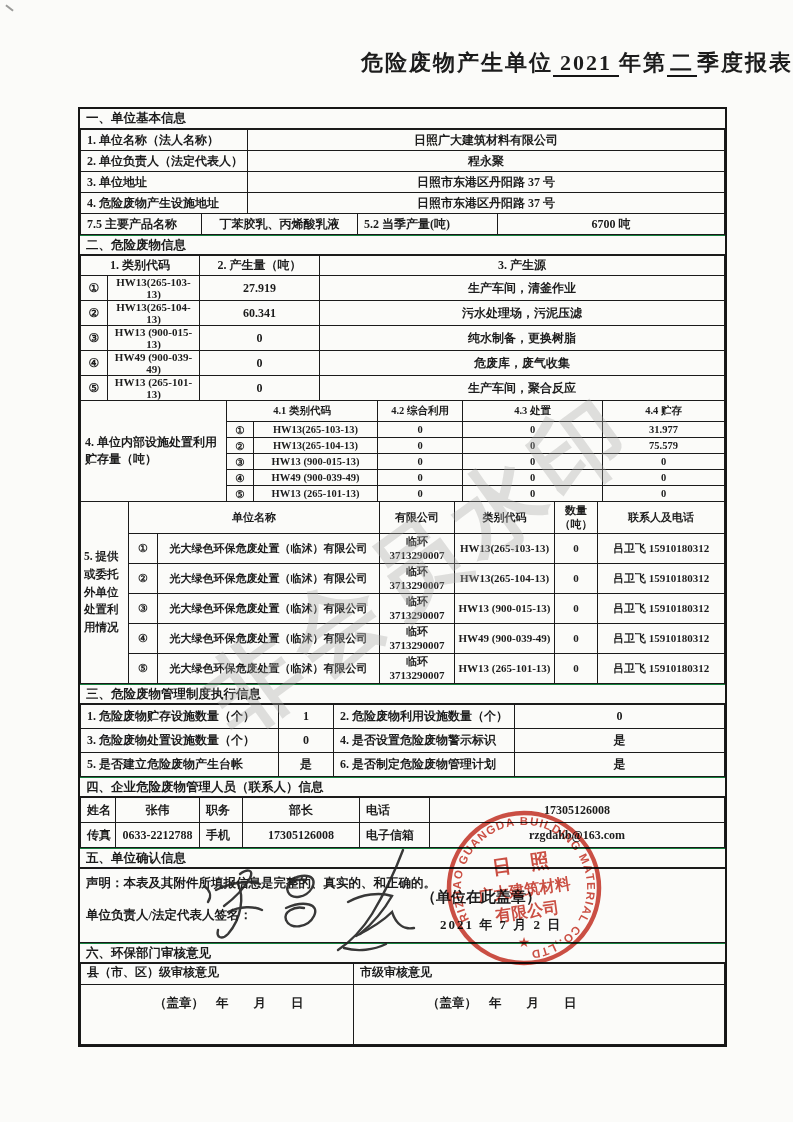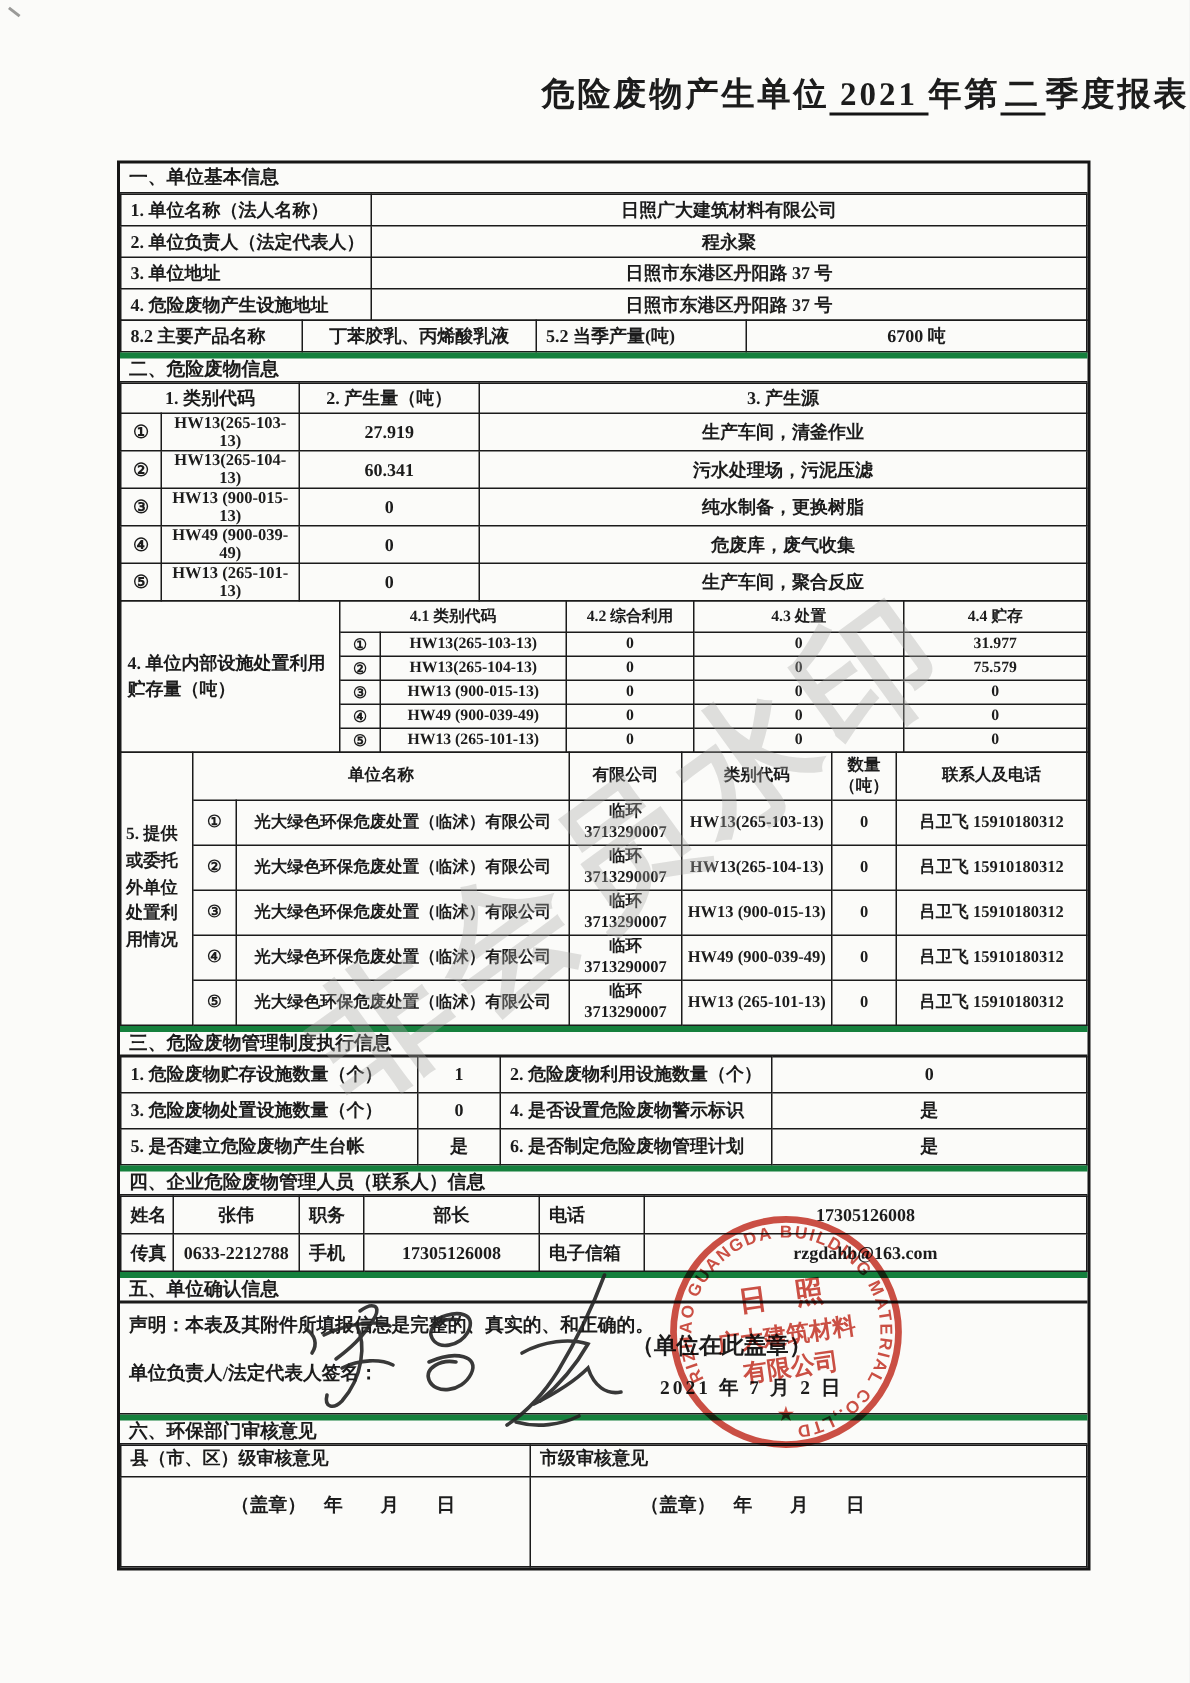--- a/index.html
+++ b/index.html
@@ -10,21 +10,21 @@
   
   .title{position:absolute;left:0;top:48px;width:100%;text-align:right;font-size:22px;font-weight:700;letter-spacing:2px;margin:0;}
   .title .u{border-bottom:2px solid #151515;padding:0 7px;}
   .title .u2{padding:0 3px;}
 
   
   .watermark{position:absolute;left:420px;top:565px;transform:translate(-50%,-50%) rotate(-36deg);font-size:92px;font-weight:700;letter-spacing:8px;color:#a8a8a6;opacity:.34;white-space:nowrap;z-index:4;pointer-events:none;}
 
   
   .form{position:absolute;left:78px;top:107px;width:649px;border:2px solid #161616;box-sizing:border-box;z-index:2;background:transparent;}
-  .sec{height:20px;display:flex;align-items:center;padding-left:6px;font-size:12.5px;font-weight:700;border-top:4px solid #15803d;border-bottom:1px solid #1b1b1b;box-sizing:border-box;}
+  .sec{height:20px;display:flex;align-items:center;padding-left:6px;font-size:12.5px;font-weight:700;border-top:1px solid #15803d;border-bottom:1px solid #1b1b1b;box-sizing:border-box;}
   .sec:first-child{border-top:none;}
   table{border-collapse:collapse;table-layout:fixed;width:100%;}
   td{border:1px solid #1b1b1b;font-size:12px;font-weight:600;padding:0 3px;text-align:center;overflow:hidden;box-sizing:border-box;}
   td.lbl{text-align:left;padding-left:6px;}
   .t1 tr{height:21px;}
   .t-code tr{height:21px;}
   .t-code .hrow{height:20px;}
   .t-code td.code{font-size:11px;}
   .t-int tr{height:16px;}
   .t-int .hrow{height:21px;}
@@ -94,21 +94,21 @@
 
     <table class="t1" style="margin-top:-1px">
       <colgroup>
           <col style="width:121px">
           <col style="width:156px">
           <col style="width:140px">
           <col>
         </colgroup>
       <tbody>
           <tr>
-        <td class="lbl">8.2 主要产品名称</td>
+        <td class="lbl">7.5 主要产品名称</td>
         <td>丁苯胶乳、丙烯酸乳液</td>
         <td class="lbl">5.2 当季产量(吨)</td>
         <td>6700 吨</td>
       </tr>
     </tbody>
       </table>
 
     <div class="sec">二、危险废物信息</div>
 
     <table class="t-code">

